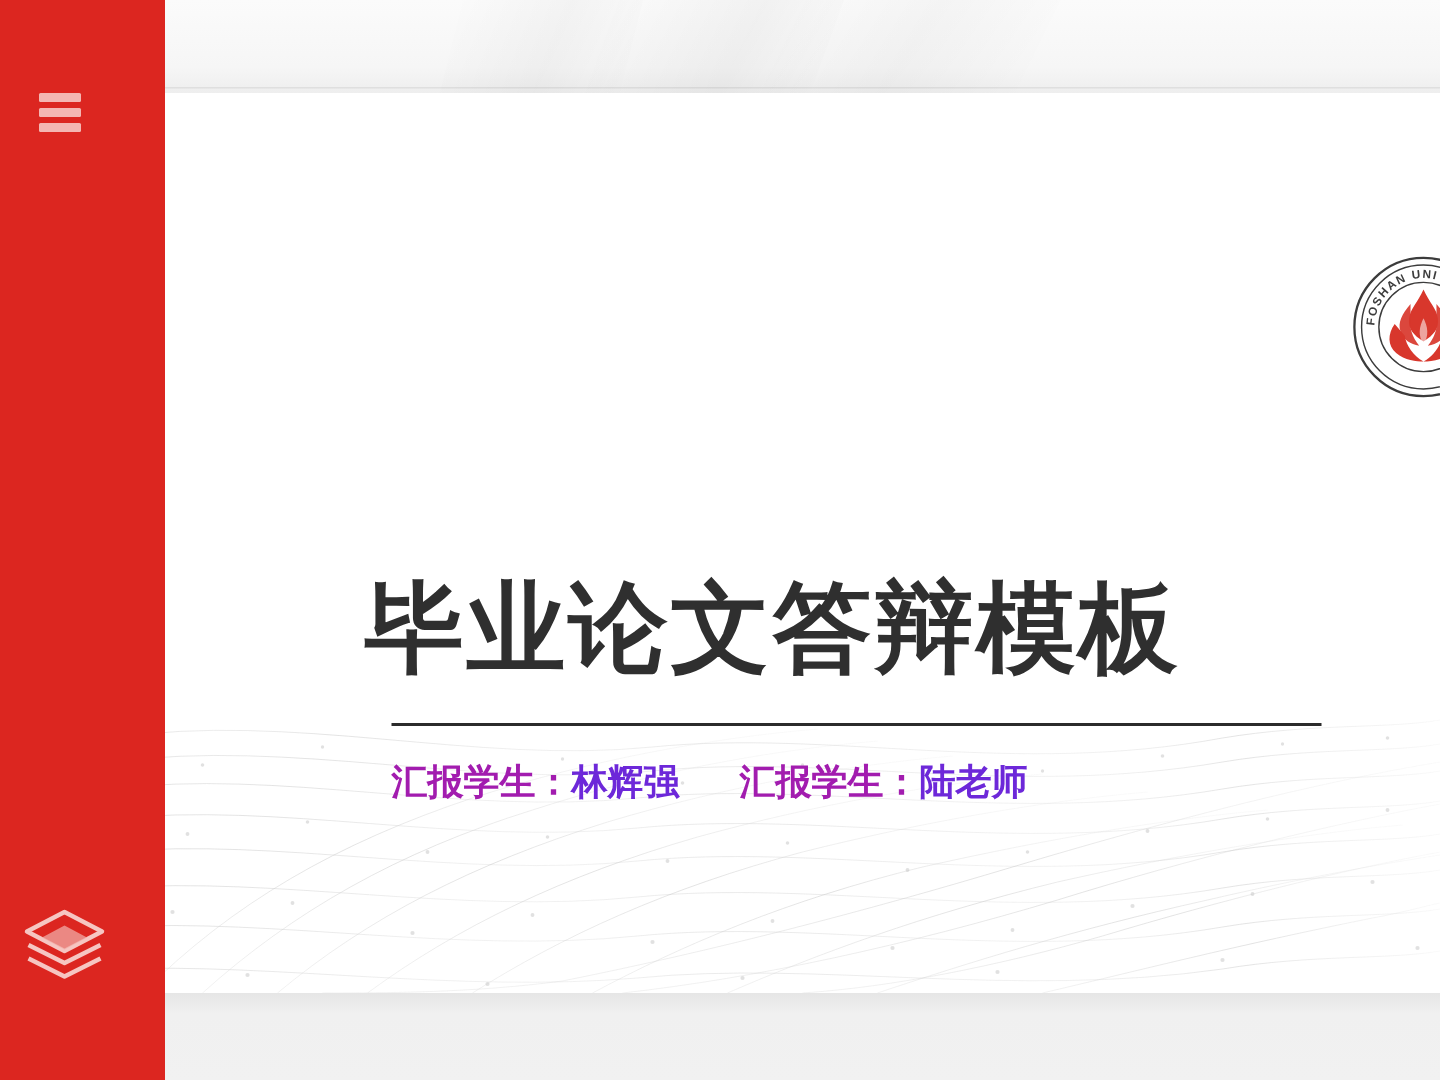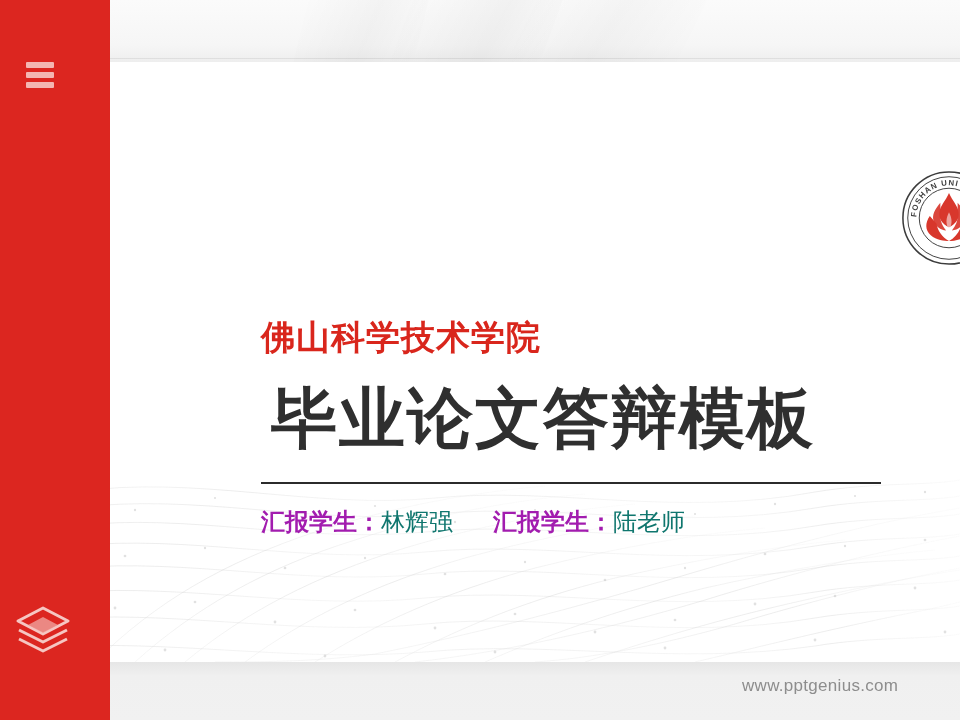--- a/index.html
+++ b/index.html
@@ -58,35 +58,35 @@
   
   .seal{position:absolute;left:826px;top:108px;width:96px;height:96px;}
 
   
   .org{
     position:absolute;left:186px;top:258px;
     font-size:34px;font-weight:bold;color:#d9261c;
     letter-spacing:1px;line-height:1;white-space:nowrap;
   }
   .main-title{
-    position:absolute;left:196px;top:322px;
+    position:absolute;left:168px;top:322px;
     font-size:66px;font-weight:bold;color:#2f2f2f;
     letter-spacing:2px;line-height:1.05;white-space:nowrap;
   }
   .rule{
     position:absolute;left:186px;top:420px;width:620px;height:2px;
     background:#2b2b2b;
   }
   .meta{
     position:absolute;left:186px;top:446px;
     font-size:24px;line-height:1.2;white-space:nowrap;
     color:#3a3a3a;
   }
   .meta .label{font-weight:bold;color:#a21caf;}
-  .meta .value{font-weight:normal;color:#0f766e;}
+  .meta .value{font-weight:bold;color:#6d28d9;}
   .meta .gap{display:inline-block;width:40px;}
 
   
   .watermark{
     position:absolute;left:742px;top:676px;
     font-size:17px;color:#8d8d8d;letter-spacing:.3px;white-space:nowrap;
   }
 </style>
 </head>
 <body>
@@ -190,21 +190,20 @@
       <g fill="#d8372c">
         <path d="M50,24 C46,33 41,37 40,44 C39,51 43,56 50,60 C57,56 61,51 60,44 C59,37 54,33 50,24 Z"></path>
         <path d="M41,34 C35,41 32,47 34,53 C36,59 41,62 47,63 C42,57 40,50 41,44 Z" opacity="0.92"></path>
         <path d="M59,34 C65,41 68,47 66,53 C64,59 59,62 53,63 C58,57 60,50 59,44 Z" opacity="0.92"></path>
         <path d="M30,48 C25,55 25,63 31,68 C37,73 45,74 50,74 C43,70 38,63 37,56 Z"></path>
         <path d="M70,48 C75,55 75,63 69,68 C63,73 55,74 50,74 C57,70 62,63 63,56 Z"></path>
         <path d="M50,44 C47,50 46,56 50,62 C54,56 53,50 50,44 Z" fill="#ffffff" opacity="0.55"></path>
       </g>
     </svg>
 
-    <div class="org">佛山科学技术学院</div>
 
     <div class="main-title">毕业论文答辩模板</div>
 
     <div class="rule"></div>
 
     <div class="meta">
       <span class="label">汇报学生：</span><span class="value">林辉强</span><span class="gap"></span><span class="label">汇报学生：</span><span class="value">陆老师</span>
     </div>
 
   </div>
@@ -218,15 +217,14 @@
     <svg class="layers-icon" viewBox="0 0 58 52">
       <g fill="none" stroke="#f6c6c2" stroke-width="3" stroke-linejoin="round">
         <path d="M29,4 L54,17 L29,30 L4,17 Z"></path>
         <path d="M29,13 L44,21 L29,29 L14,21 Z" fill="#f0a9a4" stroke="none" opacity="0.75"></path>
         <path d="M5,26 L29,38 L53,26"></path>
         <path d="M5,35 L29,47 L53,35"></path>
       </g>
     </svg>
   </div>
 
-  <div class="watermark">www.pptgenius.com</div>
 
 </div>
 
 </body></html>

